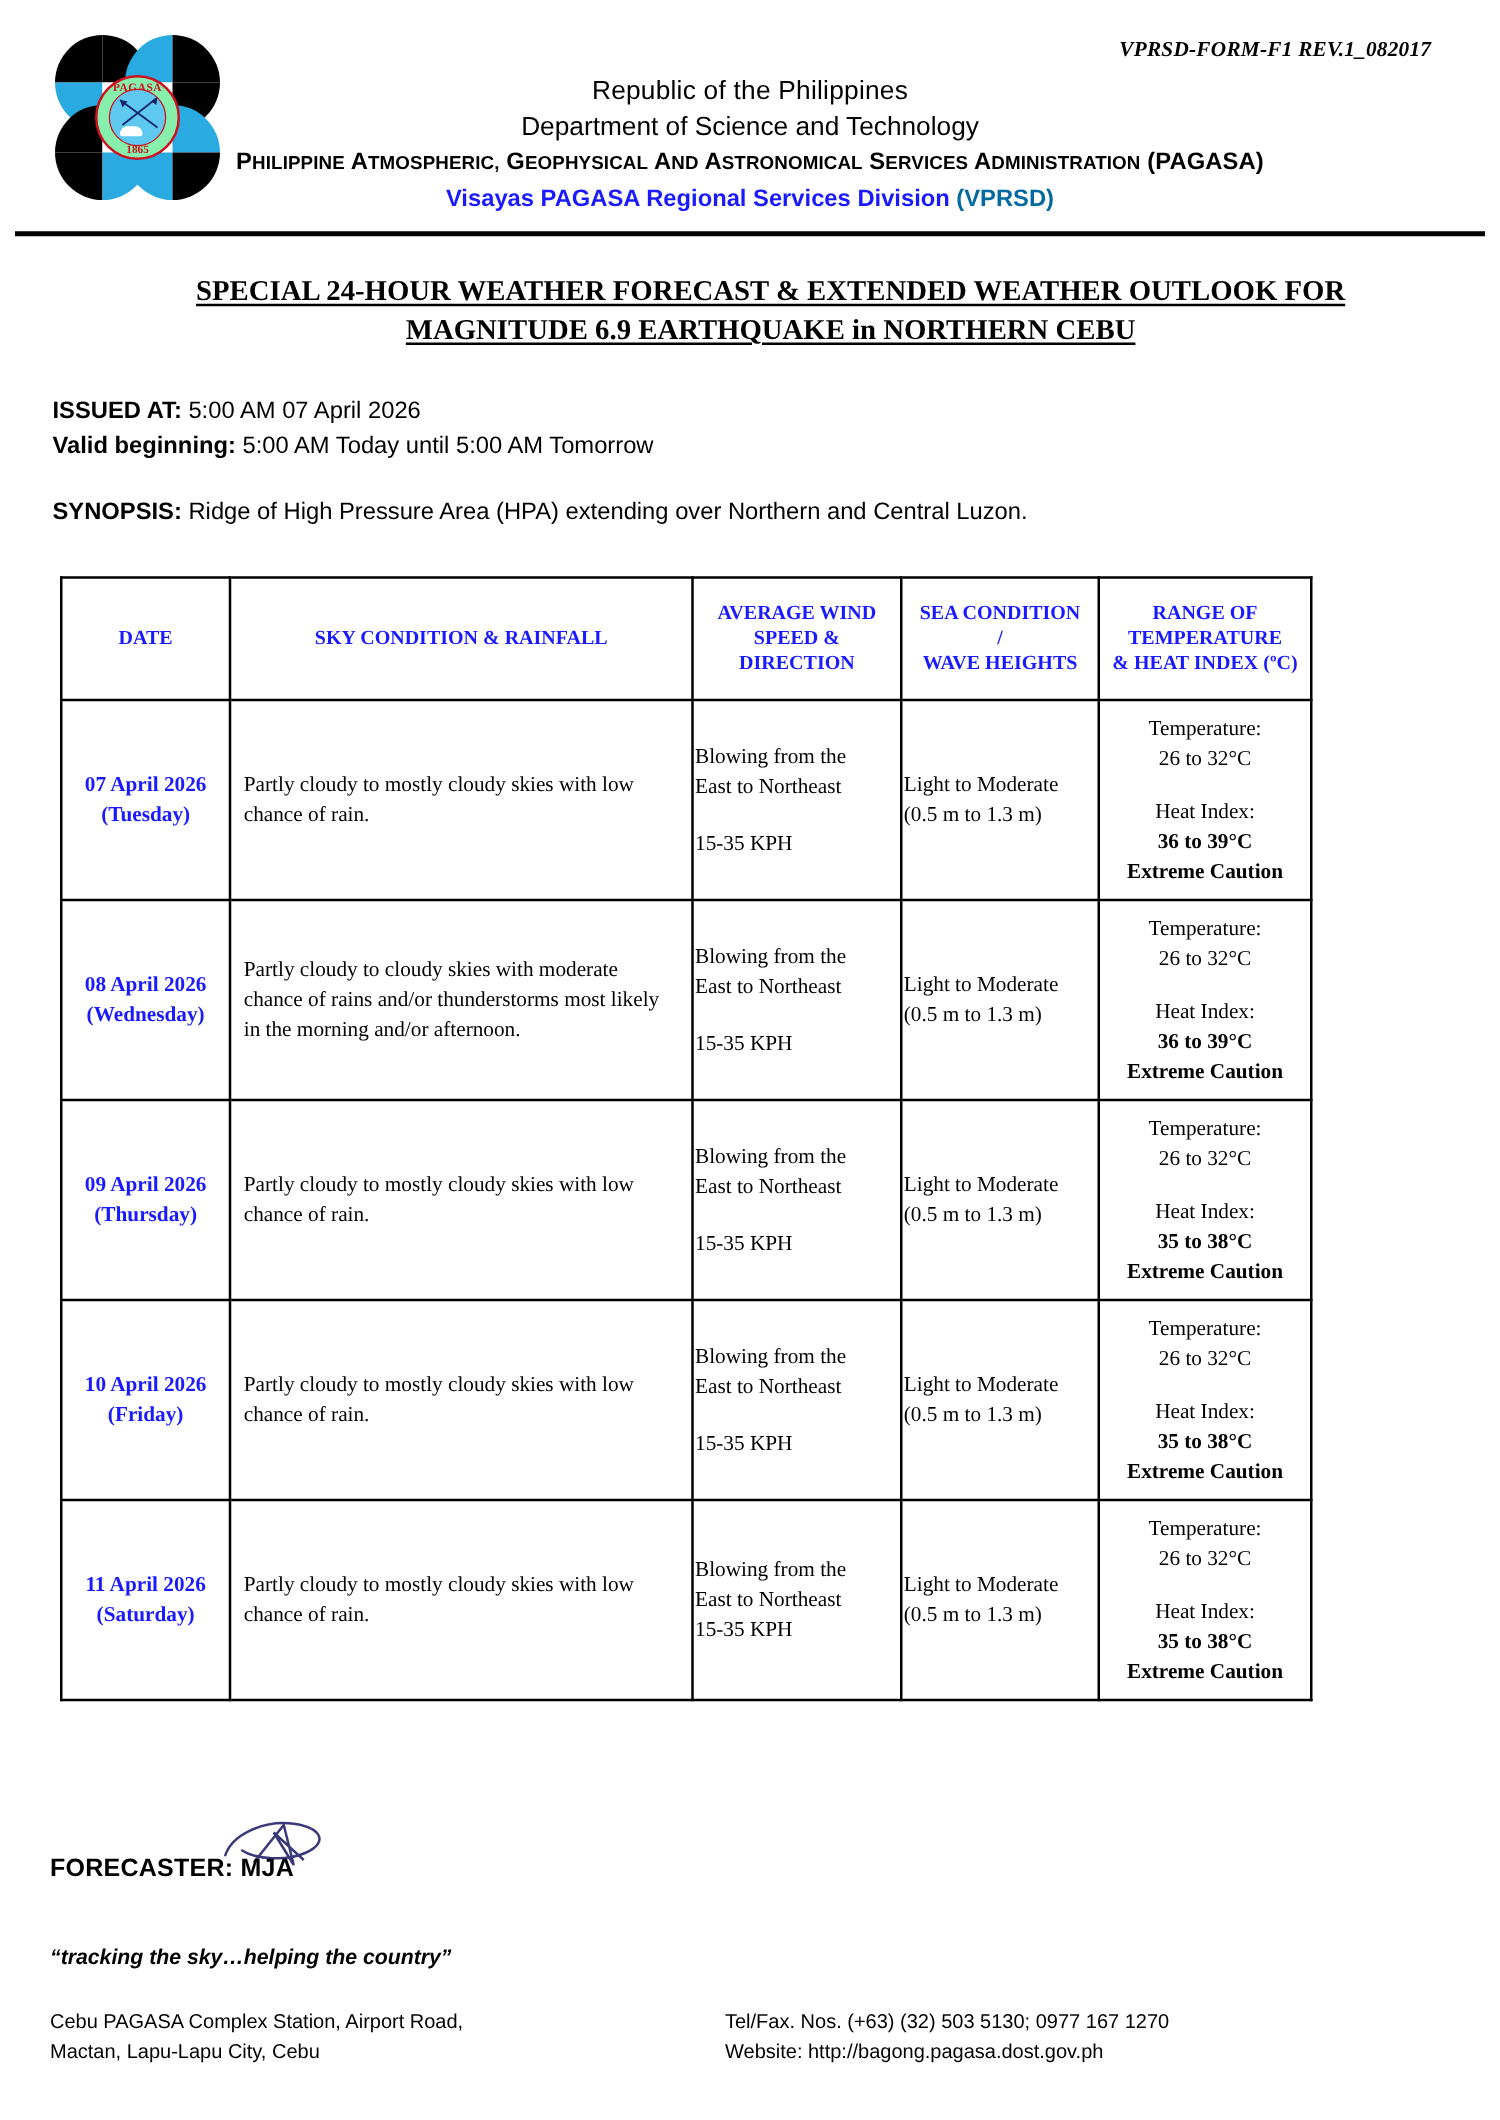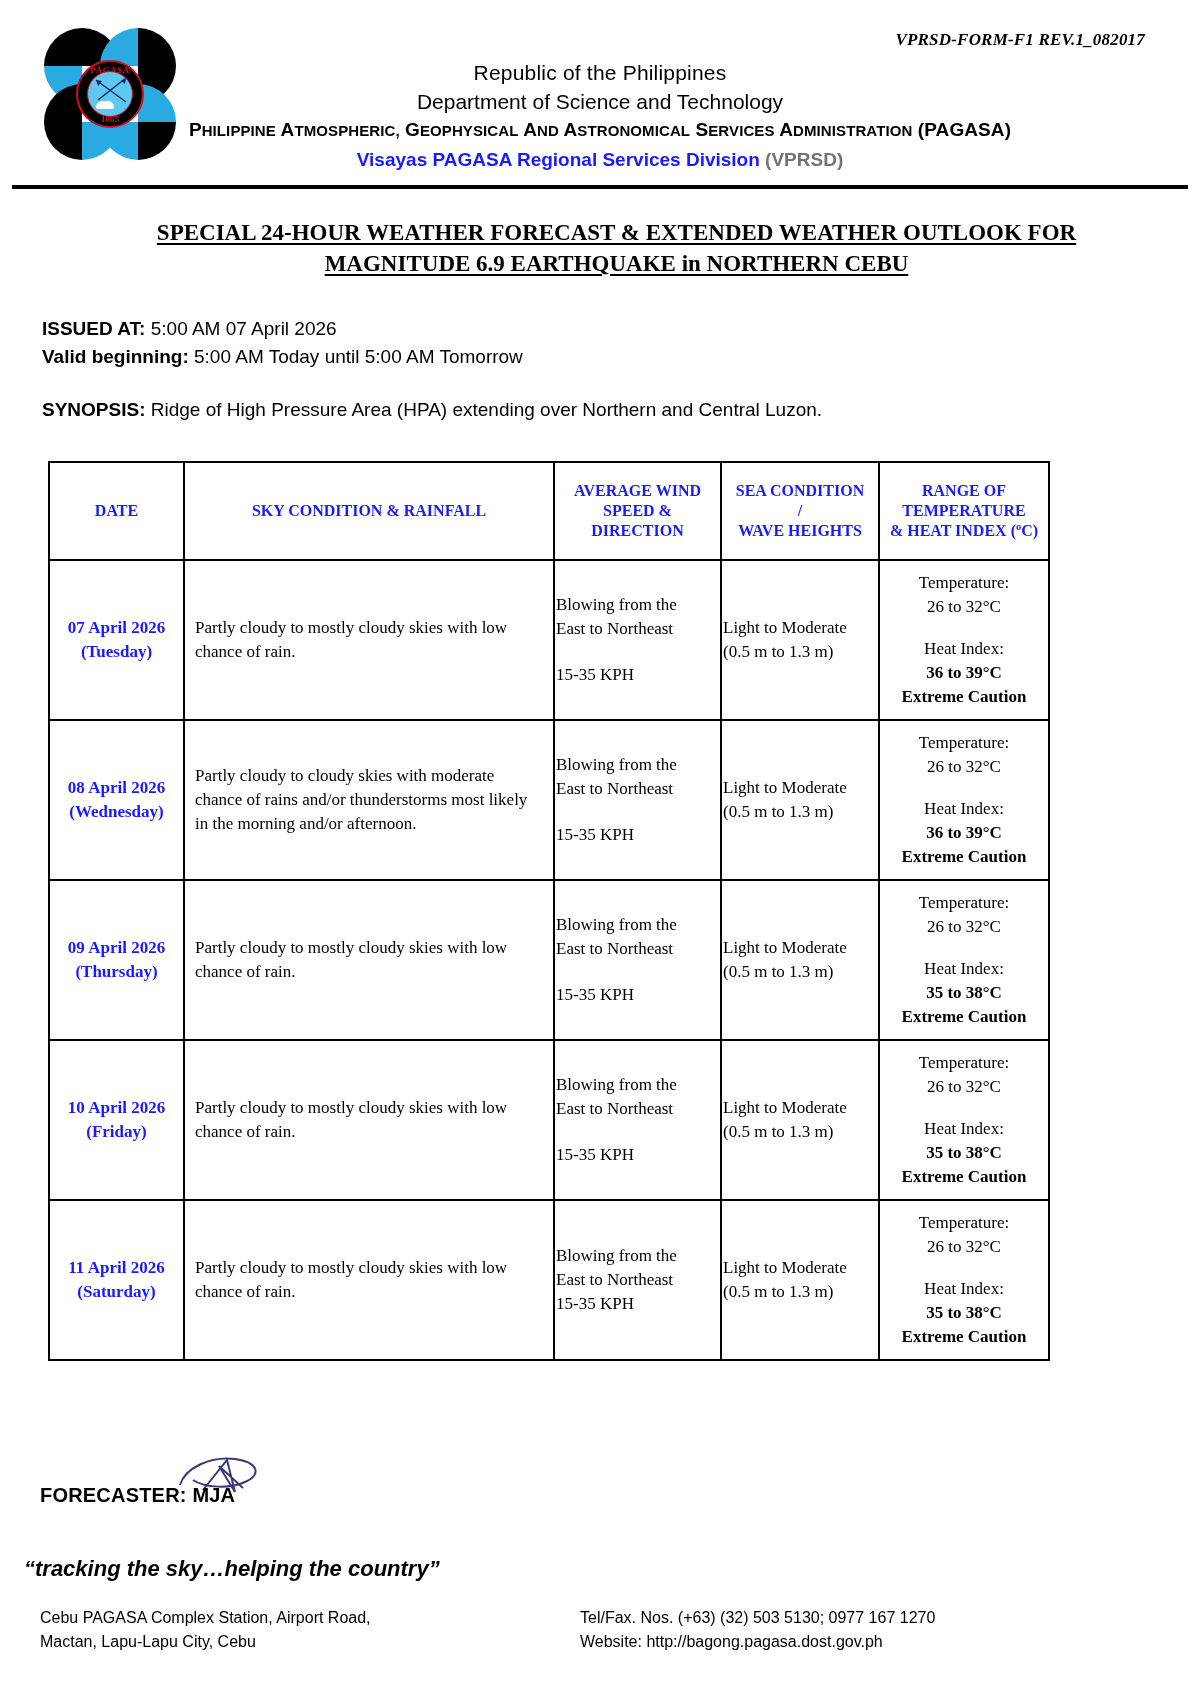--- a/index.html
+++ b/index.html
@@ -66,21 +66,21 @@
   .p-bl { left: 4px;  top: 62px; }
   .p-br { left: 60px; top: 62px; }
 
   .seal {
     position: absolute;
     left: 36px;
     top: 38px;
     width: 68px;
     height: 68px;
     border-radius: 50%;
-    background: #000000;
+    background: #86efac;
     border: 2px solid #cf1020;
     box-sizing: border-box;
     z-index: 5;
   }
   .seal-inner {
     position: absolute;
     left: 9px;
     top: 9px;
     width: 46px;
     height: 46px;
@@ -138,21 +138,21 @@
     line-height: 28px;
     letter-spacing: 0.1px;
   }
   .hdr-line3 .sc { font-size: 15px; }
   .hdr-line4 {
     font-size: 19px;
     font-weight: bold;
     line-height: 30px;
     color: #1a1aff;
   }
-  .hdr-line4 .blk { color: #737373; }
+  .hdr-line4 .blk { color: #0369a1; }
 
   .rule {
     margin: 10px 12px 0 12px;
     border-top: 4px solid #000000;
   }
 
   
   .title-block {
     margin-top: 28px;
     text-align: center;
@@ -248,23 +248,23 @@
   }
   .signature {
     position: absolute;
     left: 175px;
     top: 1450px;
     width: 95px;
     height: 50px;
   }
   .tagline {
     position: absolute;
-    left: 24px;
+    left: 40px;
     top: 1556px;
-    font-size: 22px;
+    font-size: 17px;
     font-style: italic;
     font-weight: bold;
   }
   .addr {
     position: absolute;
     left: 40px;
     top: 1606px;
     font-size: 16px;
     line-height: 24px;
   }

